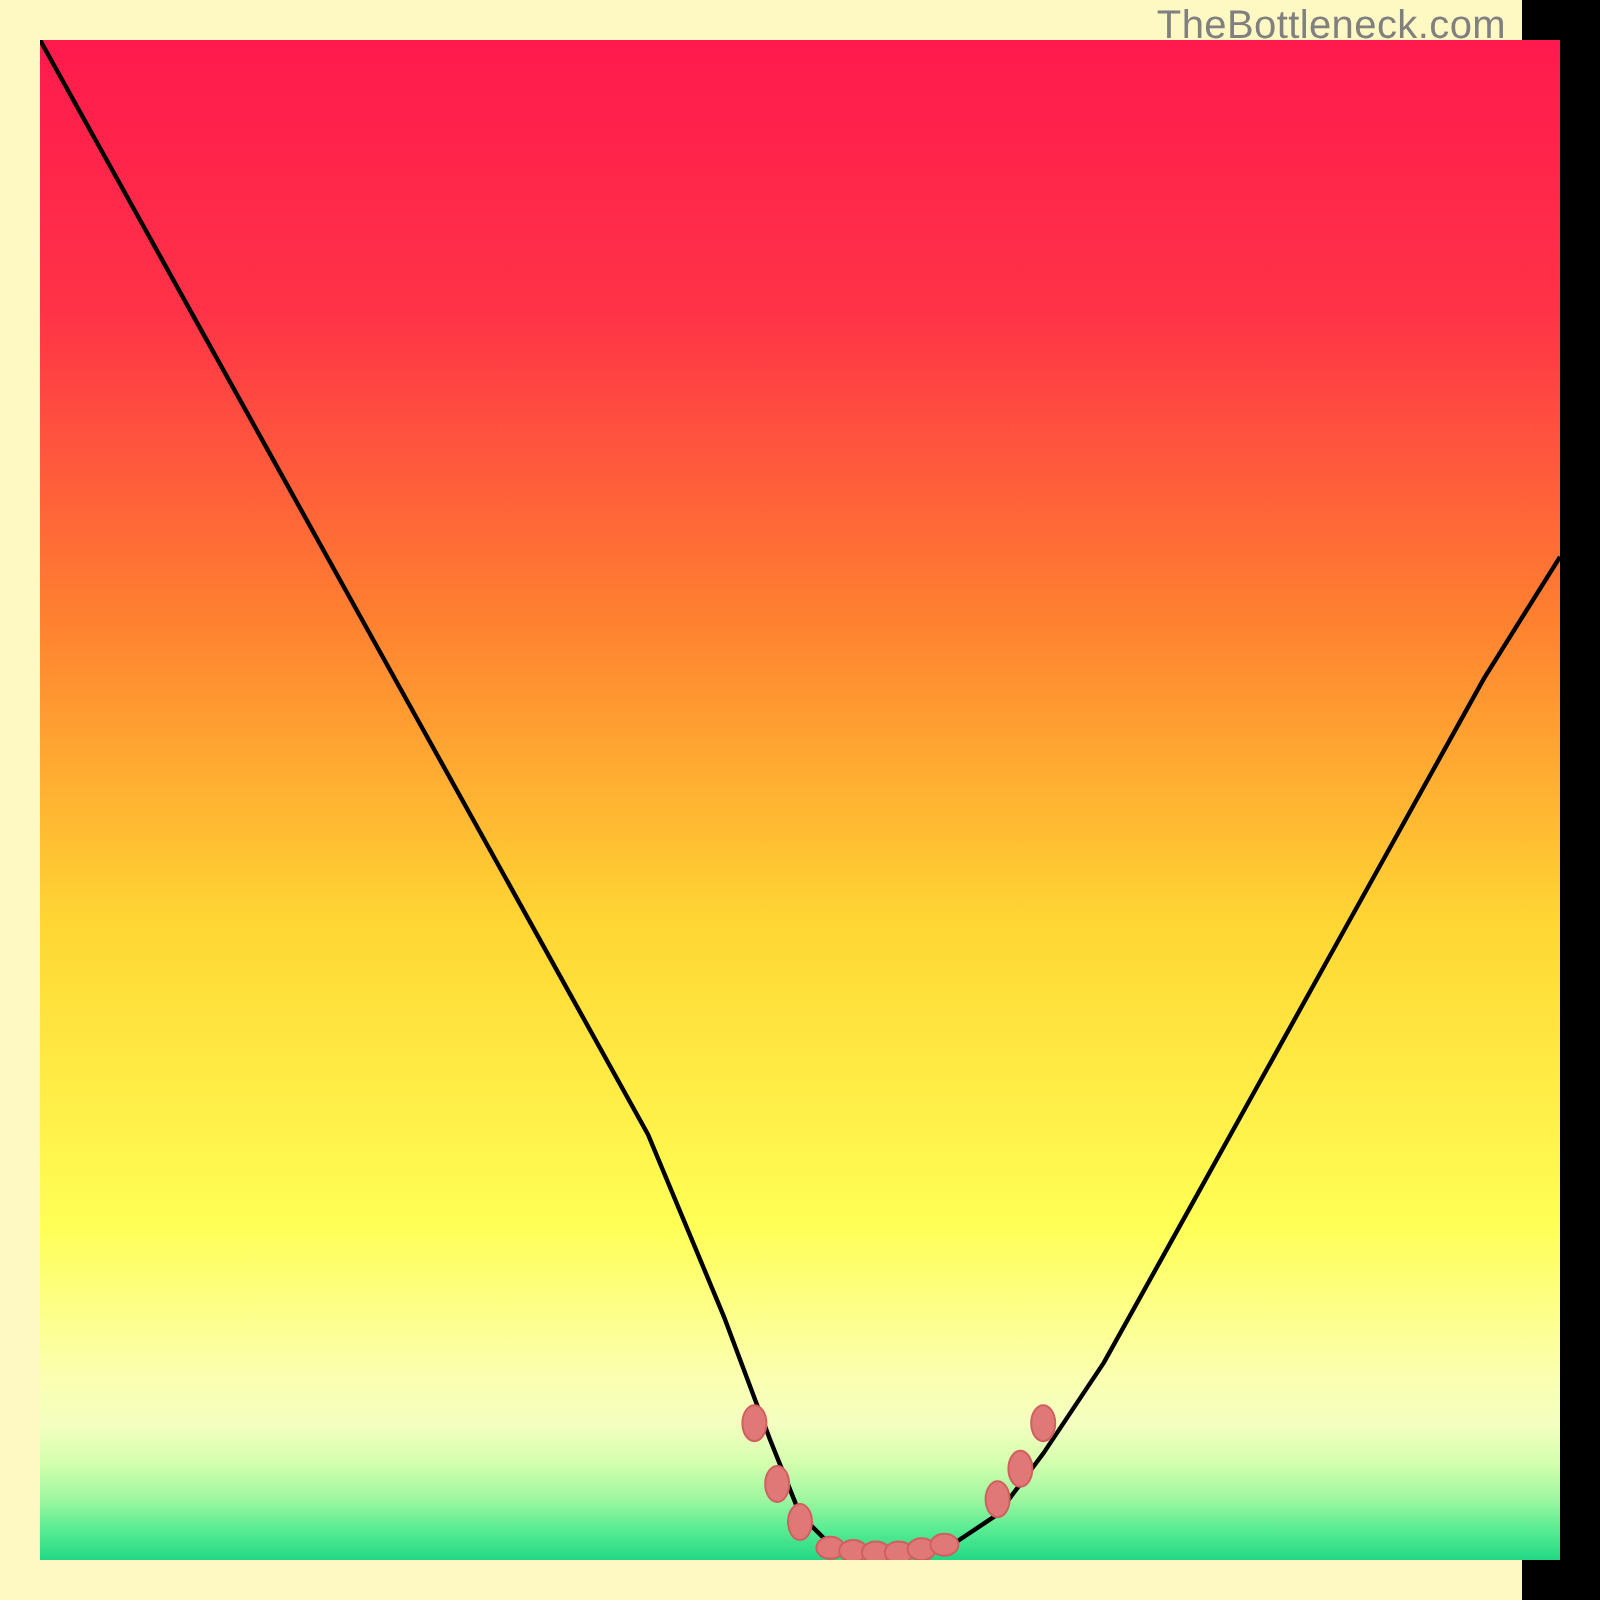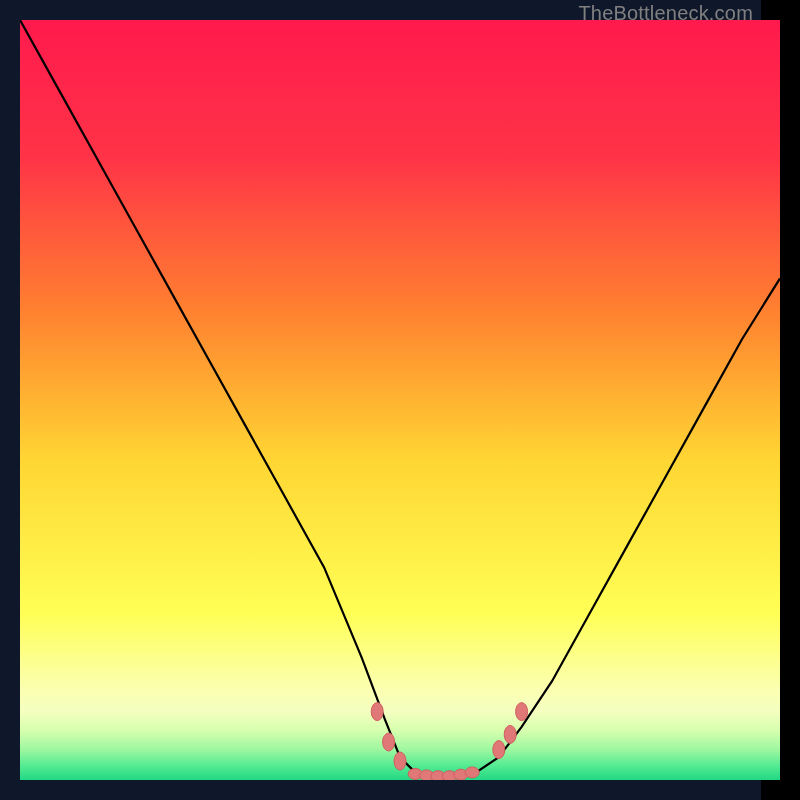--- a/index.html
+++ b/index.html
@@ -8,21 +8,21 @@
     width: 800px;
     height: 800px;
     overflow: hidden;
     background: #000;
     font-family: Arial, Helvetica, sans-serif;
   }
   .frame {
     position: absolute;
     left: 0; top: 0;
     width: 761px; height: 800px;
-    background: #0f172a;
+    background: #fef9c3;
   }
   .plot {
     position: absolute;
     left: 20px;
     top: 20px;
     width: 760px;
     height: 760px;
   }
   .watermark {
     position: absolute;

